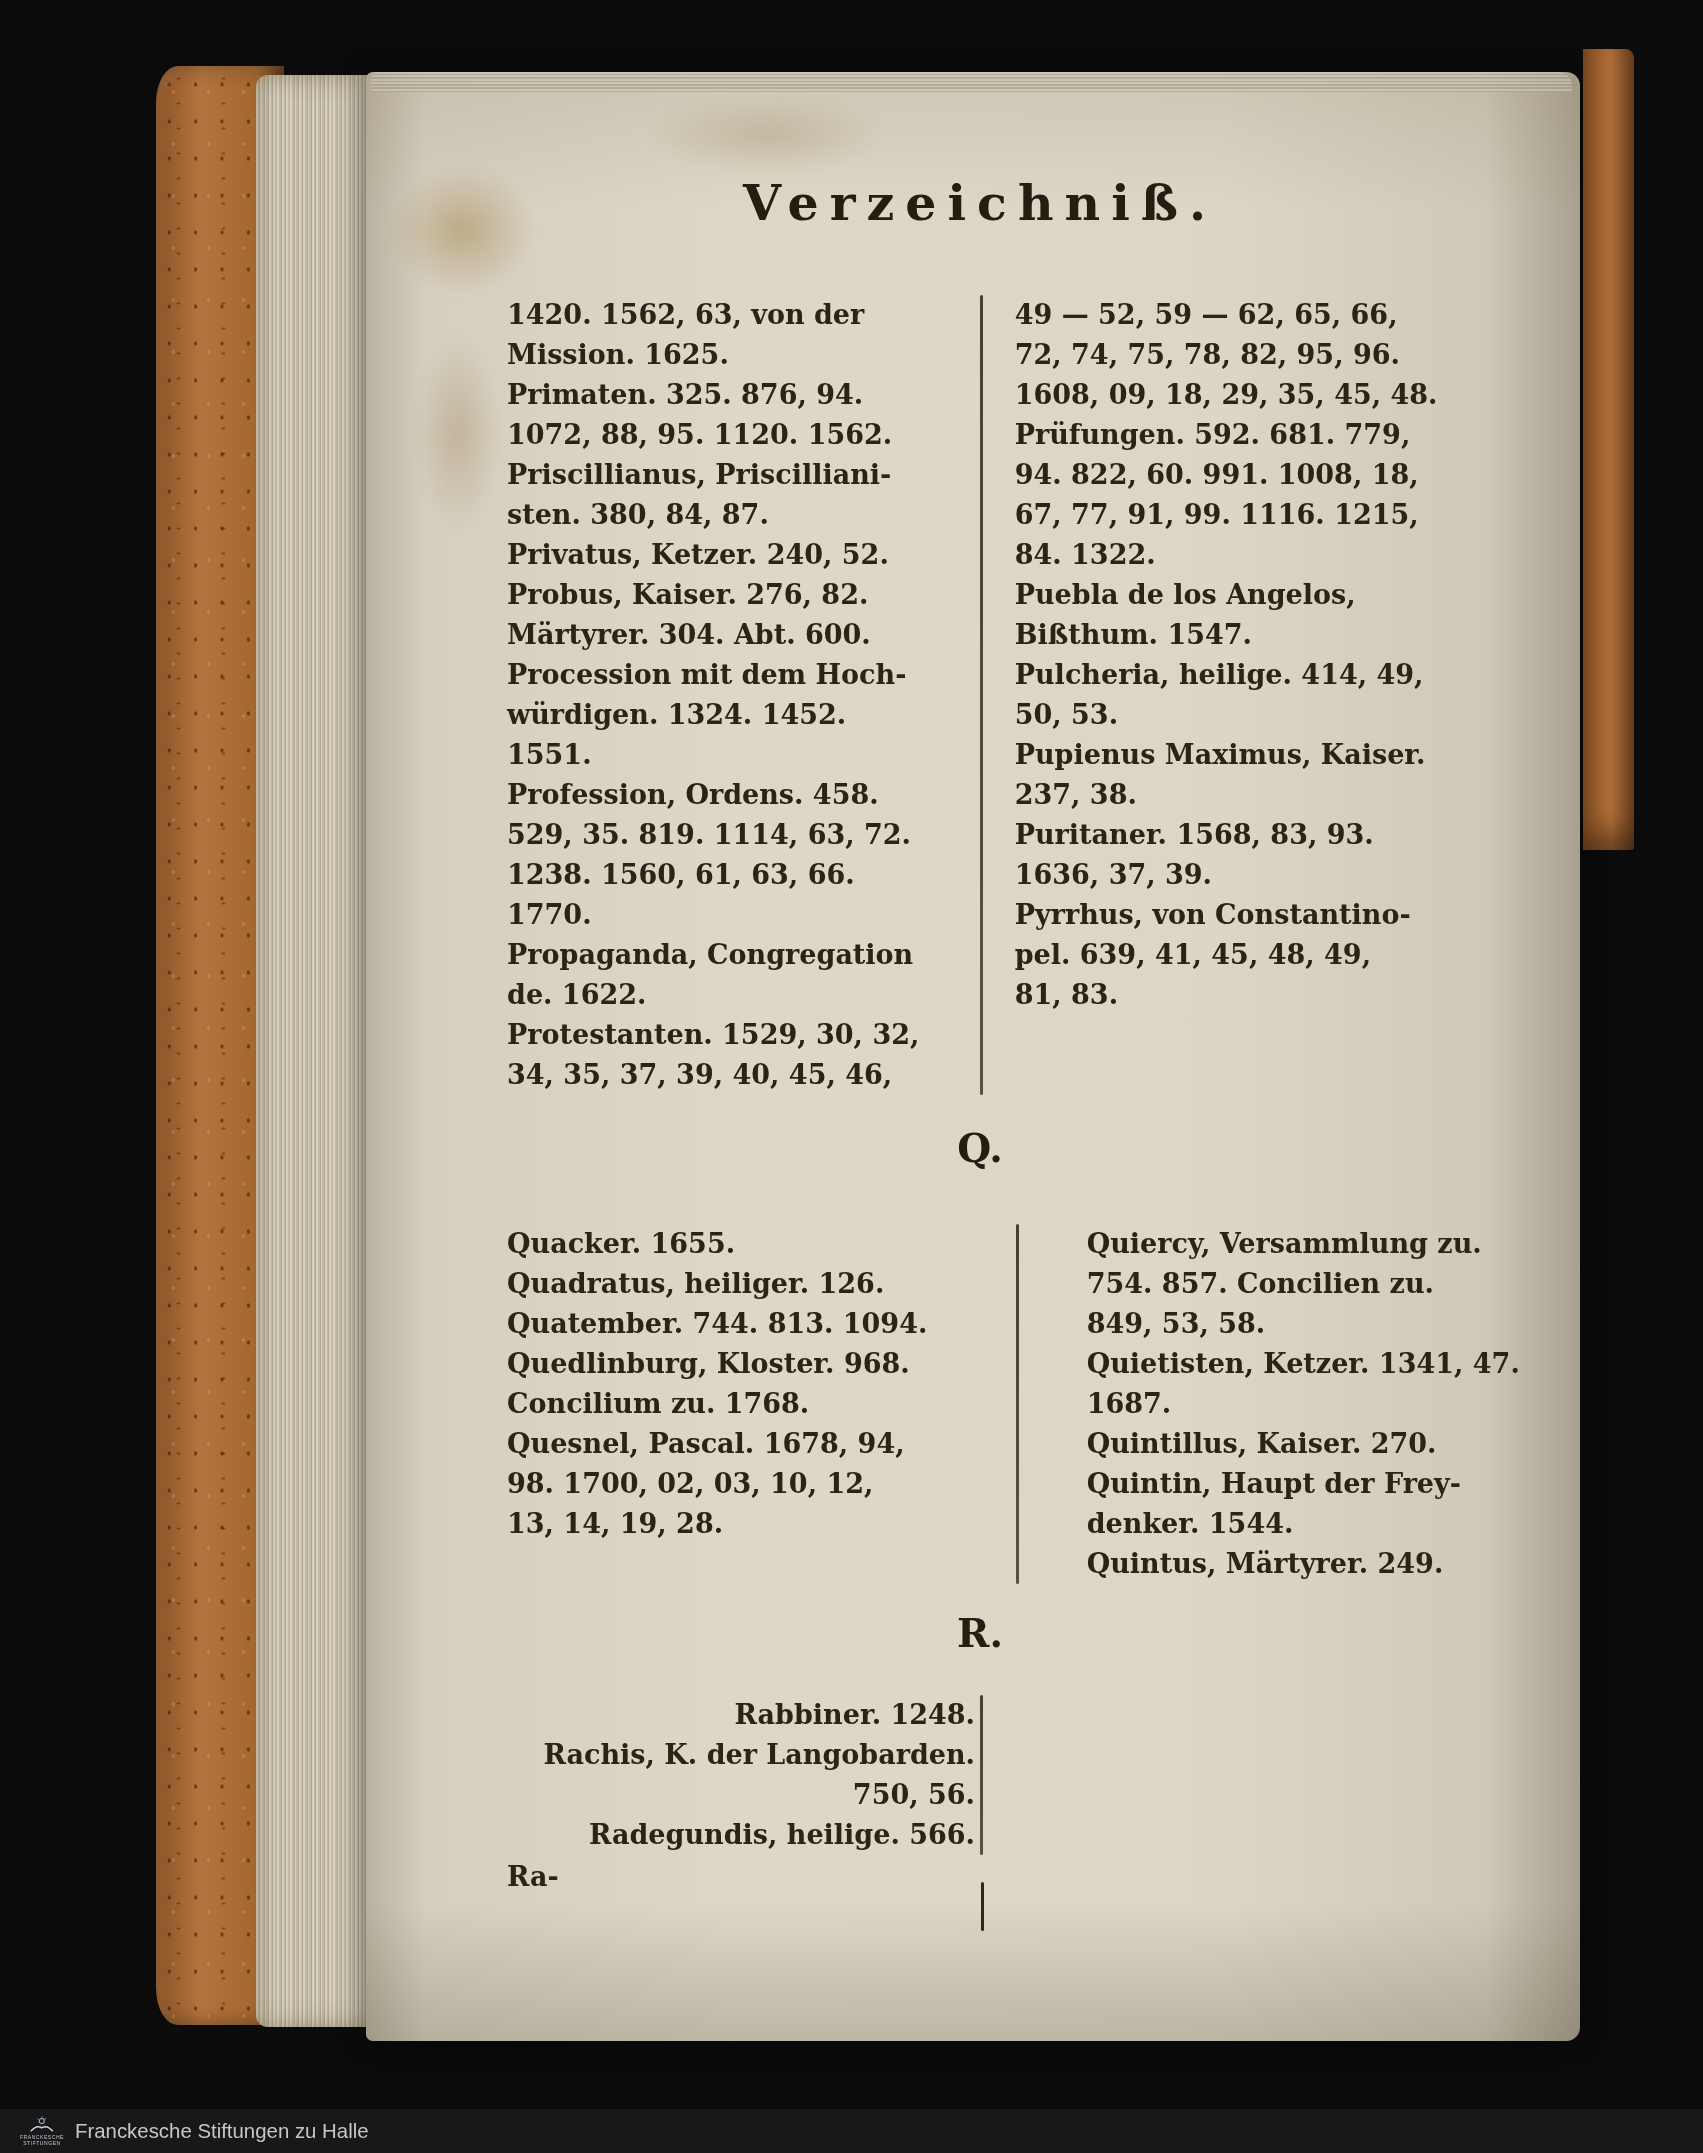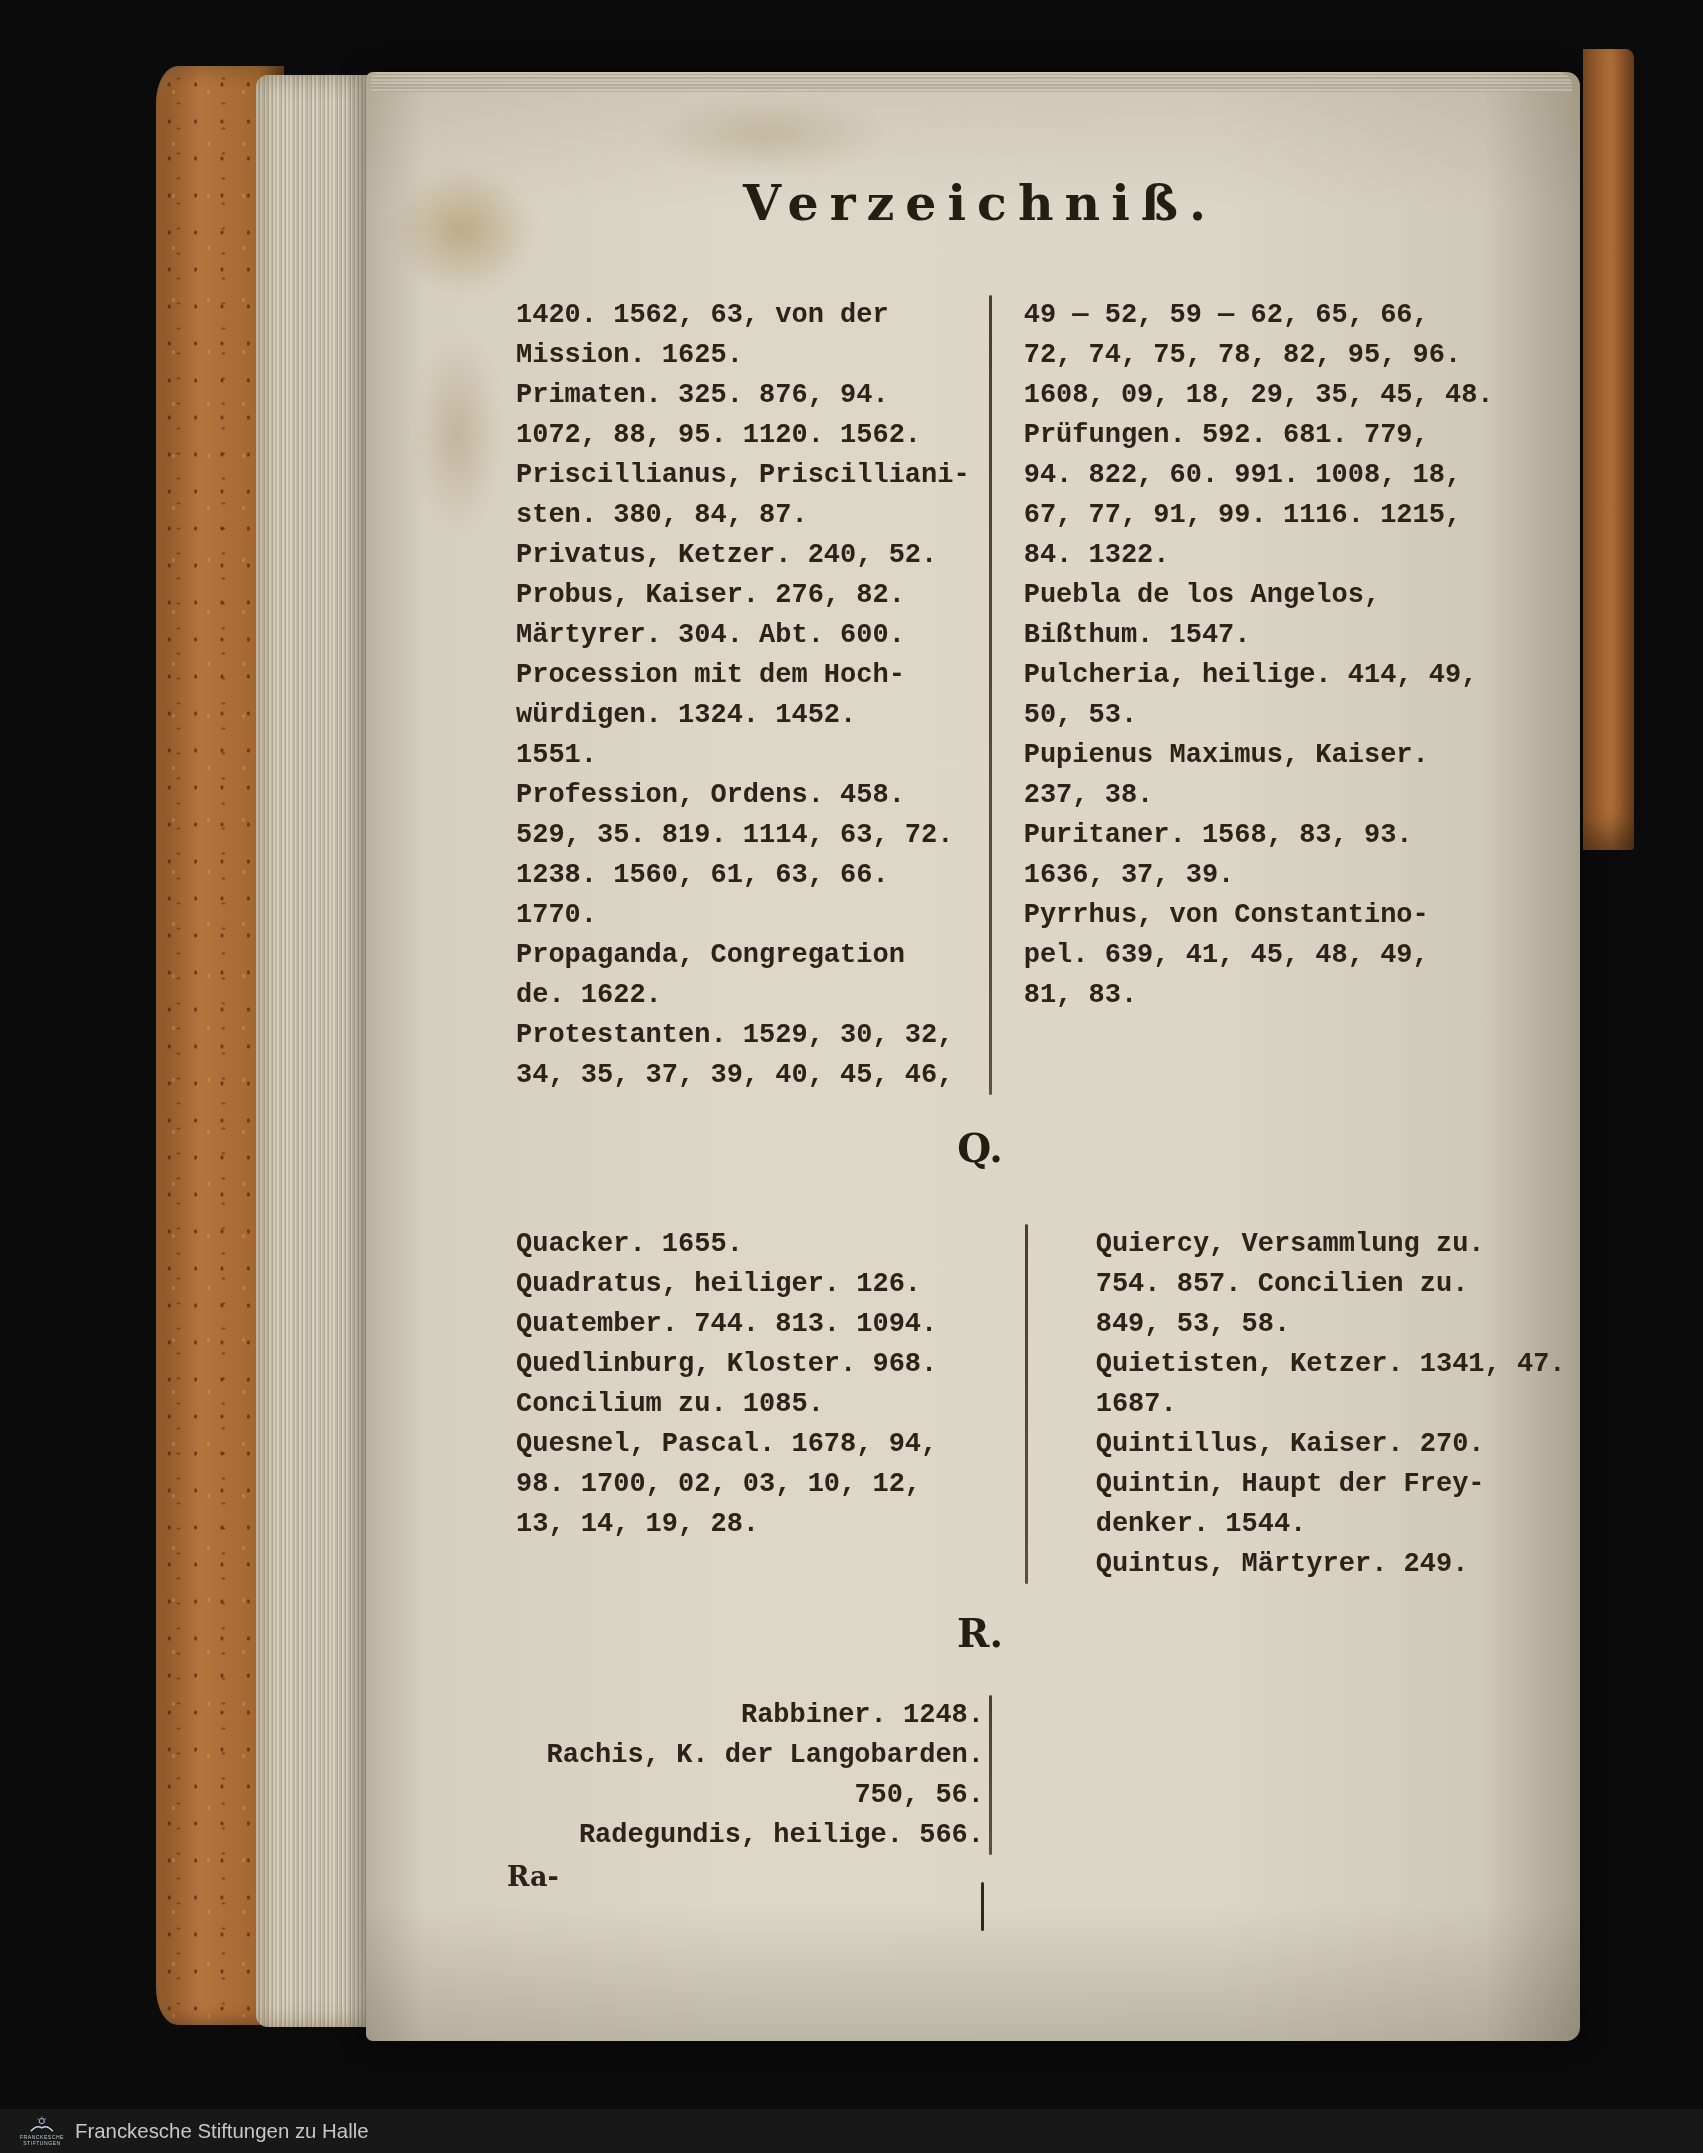--- a/index.html
+++ b/index.html
@@ -55,22 +55,22 @@
   .s3 { left:281px; top:24px; width:239px; height:77px;
         background:radial-gradient(ellipse at center, rgba(125,95,42,.20), transparent 70%); filter:blur(5.1px); }
 
   .title {
     position:absolute; top:102px; left:141px; width:946px; margin:0;
     text-align:center; font-size:49px; font-weight:bold; letter-spacing:11px;
     color:#241d12;
   }
 
   .cols {
-    position:absolute; left:150px; width:946px;
-    display:flex; align-items:stretch;font-family:Liberation Mono, monospace;
+    position:absolute; left:141px; width:946px;
+    display:flex; align-items:stretch;
   }
   .sec-p { top:223px; }
   .sec-q { top:1152px;gap:36px; }
   .sec-r { top:1623px;text-align:right; }
 
   .col { font-size:27px; line-height:40px; font-weight:bold; color:#2c2317; }
   .col .line { white-space:nowrap; }
   .col.left  { flex:0 0 468px; width:468px; }
   .divider   { flex:0 0 2.6px; width:2.6px; margin-left:5.1px;
                background:linear-gradient(#473f32, #5a5240); border-radius:1.7px; }
@@ -180,21 +180,21 @@
         </div>
     </div>
 
     <div class="sechead head-q">Q.</div>
     <div class="cols sec-q">
       <div class="col left">
           <div class="line">Quacker. 1655.</div>
           <div class="line">Quadratus, heiliger. 126.</div>
           <div class="line">Quatember. 744. 813. 1094.</div>
           <div class="line">Quedlinburg, Kloster. 968.</div>
-          <div class="line">Concilium zu. 1085.</div>
+          <div class="line">Concilium zu. 1768.</div>
           <div class="line">Quesnel, Pascal. 1678, 94,</div>
           <div class="line">98. 1700, 02, 03, 10, 12,</div>
           <div class="line">13, 14, 19, 28.</div>
         </div>
       <div class="divider"></div>
       <div class="col right">
           <div class="line">Quiercy, Versammlung zu.</div>
           <div class="line">754. 857. Concilien zu.</div>
           <div class="line">849, 53, 58.</div>
           <div class="line">Quietisten, Ketzer. 1341, 47.</div>

